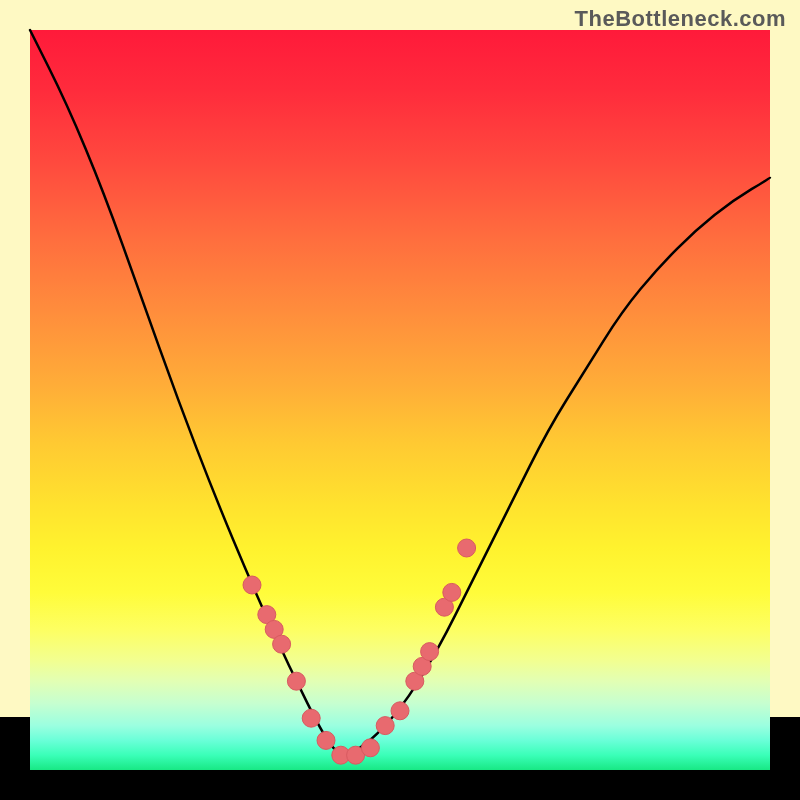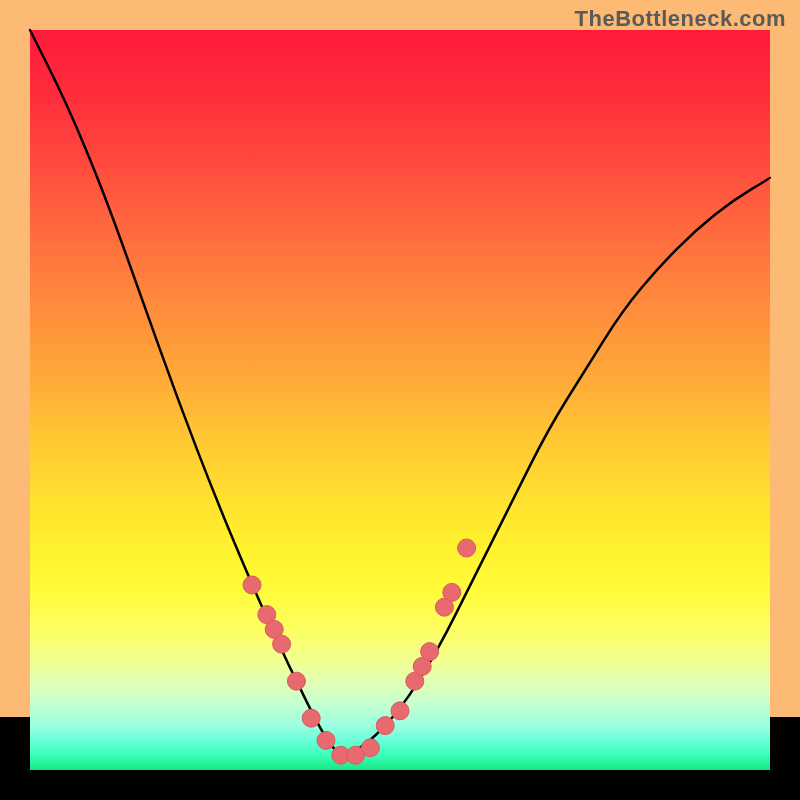--- a/index.html
+++ b/index.html
@@ -1,21 +1,21 @@
 <!DOCTYPE html>
 <html><head>
 <meta charset="utf-8">
 <style>
   * { margin: 0; padding: 0; box-sizing: border-box; }
   html, body { width: 800px; height: 800px; overflow: hidden; background: #000; }
   .frame {
     position: relative;
     width: 800px;
     height: 717px;
-    background: #fdba74;
+    background: #fef9c3;
     text-align: center;
   }
   .plot-area {
     position: absolute;
     left: 30px;
     top: 30px;
     width: 740px;
     height: 740px;
     background: linear-gradient(to bottom,
       #ff1a3a 0%,

